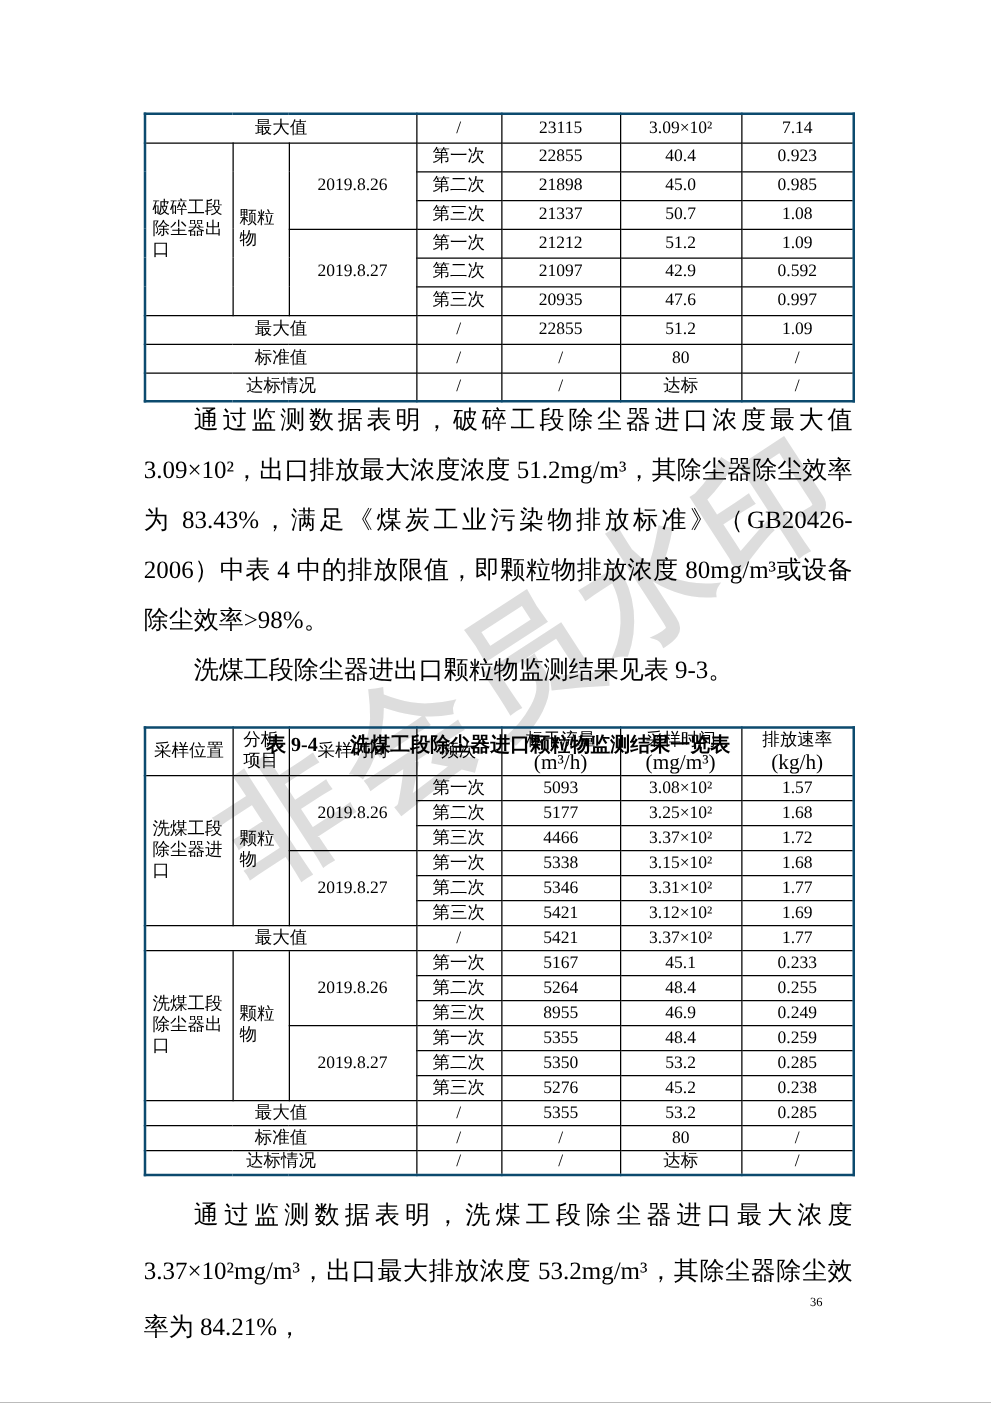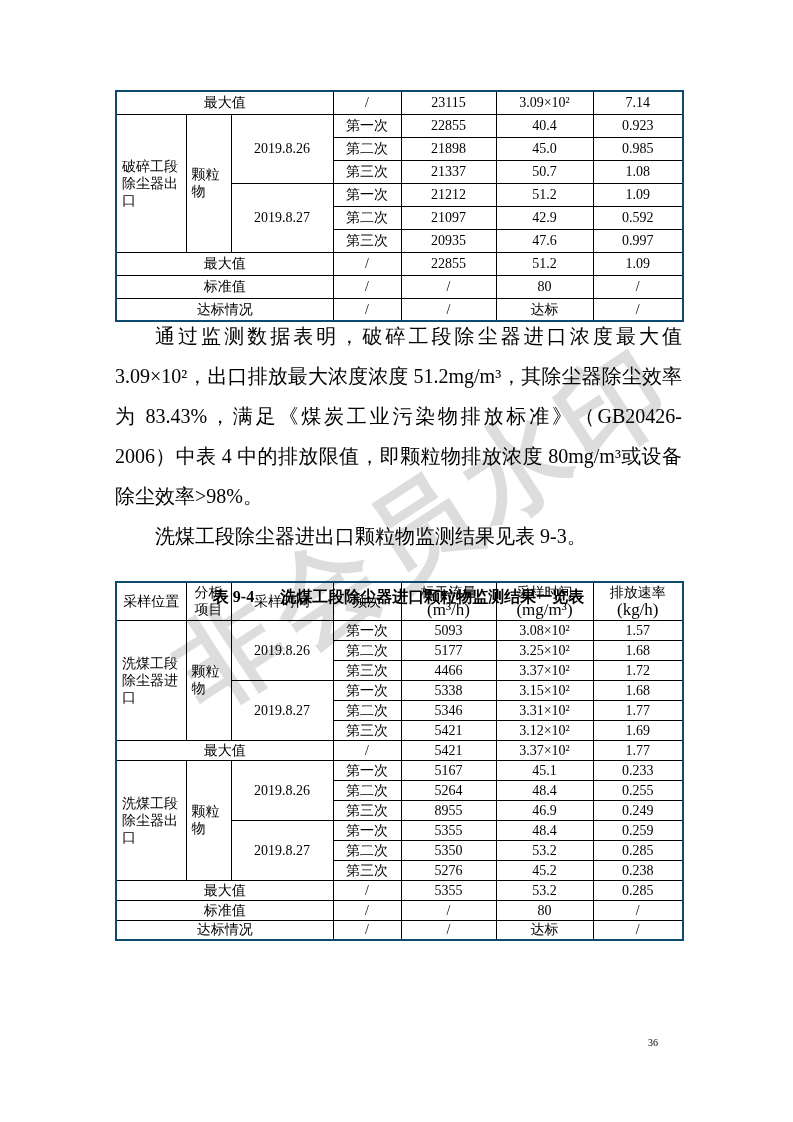--- a/index.html
+++ b/index.html
@@ -293,16 +293,19 @@
       <tr>
         <td colspan="3">达标情况</td>
         <td>/</td>
         <td>/</td>
         <td>达标</td>
         <td>/</td>
       </tr>
     </tbody>
       </table>
 
+    <div class="para" id="para4">
+      <p class="indent">通过监测数据表明，洗煤工段除尘器进口最大浓度 3.37×10²mg/m³，出口最大排放浓度 53.2mg/m³，其除尘器除尘效率为 84.21%，</p>
+    </div>
 
     <div class="page-number">36</div>
   </div>
 </div>
 
 </body></html>

